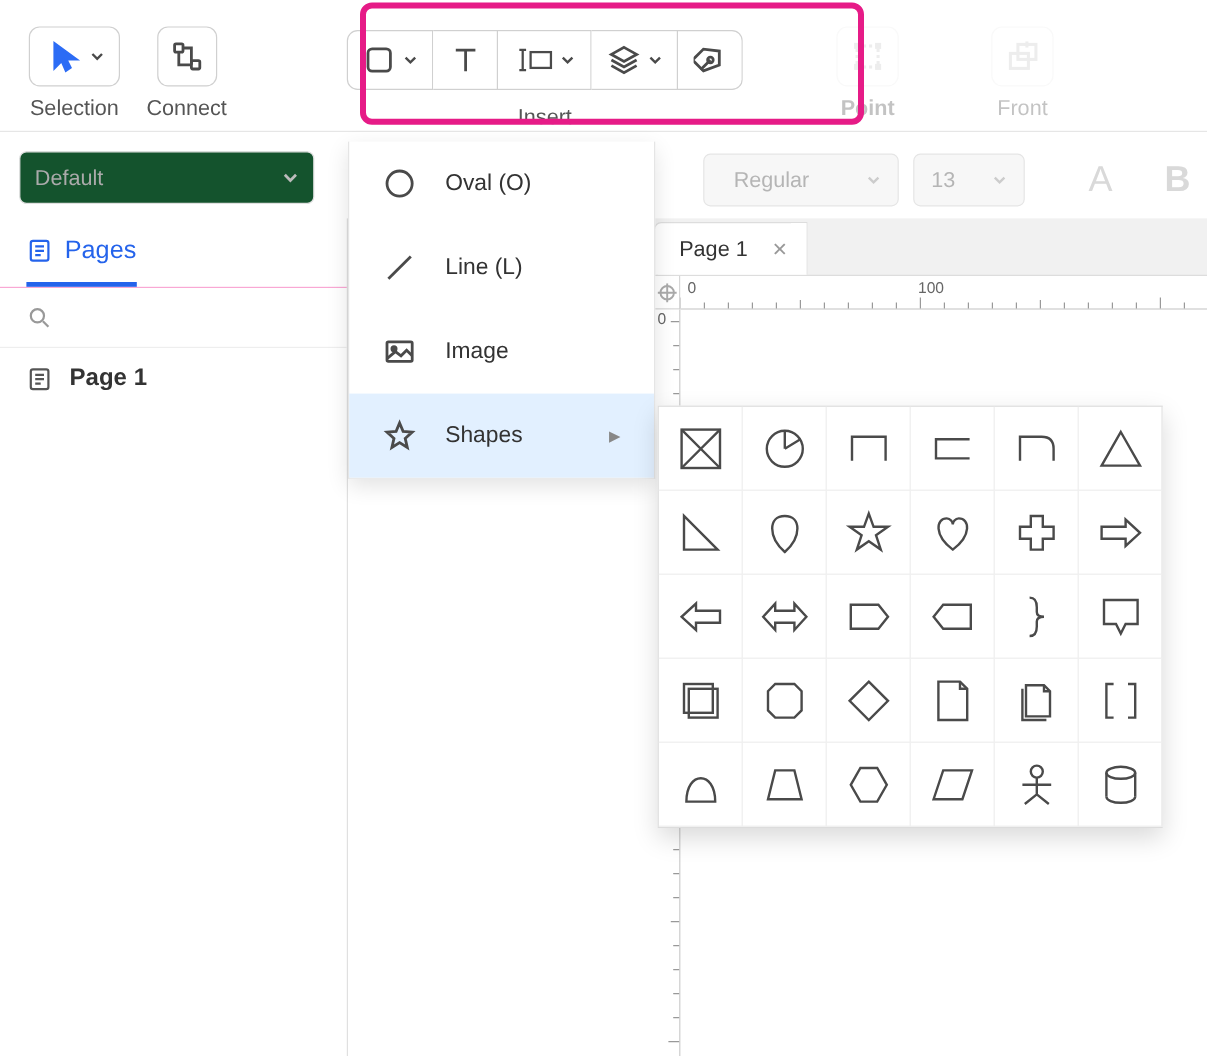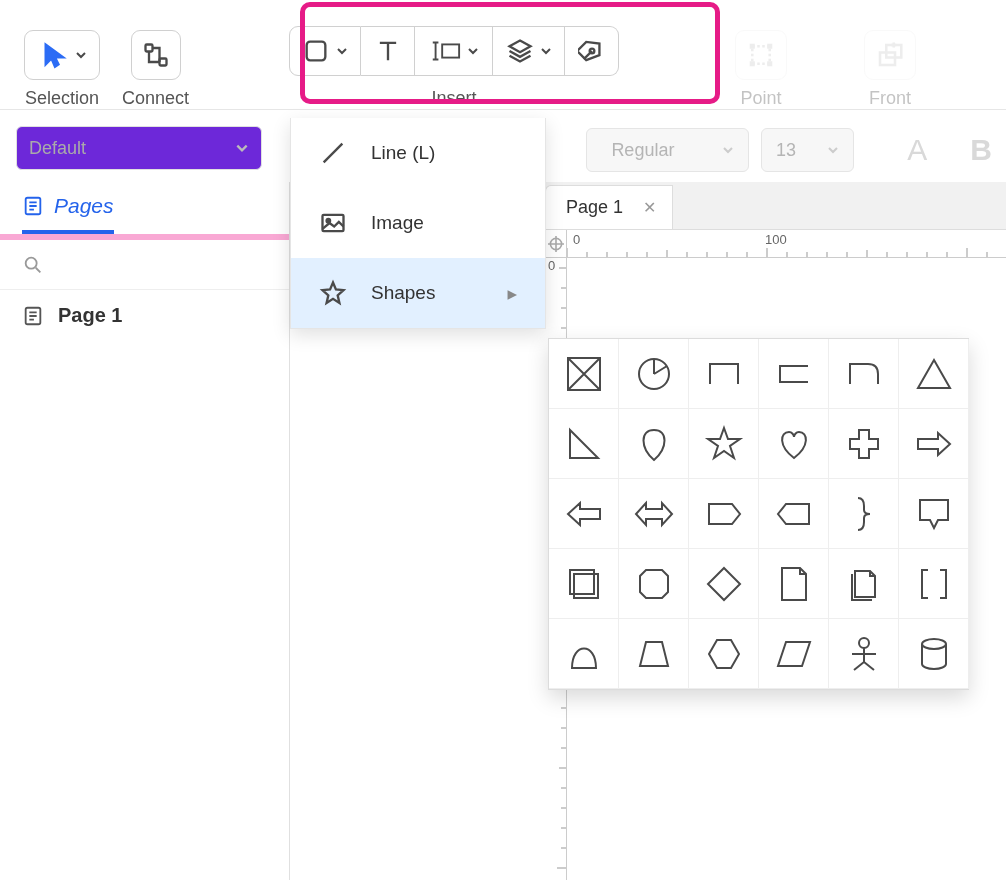--- a/index.html
+++ b/index.html
@@ -1,31 +1,31 @@
 <!DOCTYPE html>
 <html><head>
 <meta charset="utf-8">
 <style>
   * { box-sizing: border-box; margin:0; padding:0; font-family: -apple-system, BlinkMacSystemFont, "Segoe UI", Helvetica, Arial, sans-serif; }
   body { width:1006px; height:880px; background:#fff; overflow:hidden; position:relative; color:#333; }
-  .toolbar { display:flex; align-items:flex-end; padding:14px 20px 0 20px; height:110px; border-bottom:1px solid #e6e6e6; }
+  .toolbar { display:flex; align-items:center; padding:14px 20px 0 20px; height:110px; border-bottom:1px solid #e6e6e6; }
   .tool-group { display:flex; flex-direction:column; align-items:center; margin-right:22px; }
   .tool-buttons { display:flex; align-items:center; }
   .tool-btn { height:50px; min-width:50px; border:1px solid #d0d0d0; border-radius:9px; background:#fff; display:flex; align-items:center; justify-content:center; padding:0 10px; margin-right:0px; }
   .tool-label { font-size:18px; color:#555; margin-top:8px; }
   .tool-group.faded { opacity:0.35; }
   .chevron-mini { width:12px; height:12px; margin-left:6px; }
   .insert-highlight { position:absolute; top:2px; left:300px; width:420px; height:102px; border:5px solid #e61b87; border-radius:10px; pointer-events:none; }
   .insert-row { display:flex; align-items:center; margin-top:10px;}
   .insert-btn { border:1px solid #d0d0d0; border-left:none; height:50px; display:flex; align-items:center; justify-content:center; min-width:54px; background:#fff; padding:0 10px;}
   .insert-btn:first-child { border-left:1px solid #d0d0d0; border-top-left-radius:9px; border-bottom-left-radius:9px;}
   .insert-btn:last-child { border-top-right-radius:9px; border-bottom-right-radius:9px;}
-  .dropdown { height:44px; border:1px solid #e0e0e0; background:#6d28d9; border-radius:6px; display:flex; align-items:center; padding:0 12px; color:#aaa; font-size:18px;}
+  .dropdown { height:44px; border:1px solid #e0e0e0; background:#14532d; border-radius:6px; display:flex; align-items:center; padding:0 12px; color:#aaa; font-size:18px;}
   .sidebar { position:absolute; left:0; top:118px; width:290px; bottom:0; border-right:1px solid #e0e0e0; background:#fff;}
-  .sidebar-tabs { height:58px; border-bottom:6px solid #f9a8d4; display:flex; align-items:center; padding:0 22px; gap:10px;font-style:italic;}
+  .sidebar-tabs { height:58px; border-bottom:1px solid #f9a8d4; display:flex; align-items:center; padding:0 22px; gap:10px;}
   .tab-active { color:#2463eb; font-size:21px; font-weight:500; display:flex; align-items:center; gap:10px; border-bottom:4px solid #2463eb; height:100%;}
   .search-row { height:50px; border-bottom:1px solid #eee; display:flex; align-items:center; padding:0 22px;}
   .page-row { display:flex; align-items:center; gap:14px; padding:14px 22px; font-size:20px; font-weight:600;}
   .canvas-area { position:absolute; left:290px; top:182px; right:0; bottom:0; background:#fff;}
   .canvas-tabs { position:absolute; left:255px; top:0; right:0; height:48px; border-bottom:1px solid #ddd; background:#f1f1f1; display:flex; align-items:flex-end;}
   .canvas-tab { background:#fff; border:1px solid #ddd; border-bottom:none; height:44px; padding:0 16px 0 20px; display:flex; align-items:center; gap:20px; font-size:18px; border-top-left-radius:6px;}
   .close-x { color:#999; font-size:16px;}
   .ruler-h { position:absolute; top:48px; left:277px; right:0; height:28px; background:#fff; border-bottom:1px solid #ccc; overflow:hidden;}
   .ruler-v { position:absolute; top:48px; left:255px; width:22px; bottom:0; background:#fff; border-right:1px solid #ccc; overflow:hidden;}
   .formatting-bar { position:absolute; left:290px; top:118px; right:0; height:64px; display:flex; align-items:center; padding:0 14px; gap:12px;}
@@ -113,21 +113,21 @@
         <svg width="28" height="28" viewBox="0 0 24 24">
             <path d="M12 3 L19 10 L14 21 L3 21 L3 10 Z" transform="rotate(45 12 12)"></path>
             <circle cx="12" cy="12" r="2"></circle>
             <path d="M12 12 L5 19"></path>
           </svg>
       </div>
     </div>
     <div class="tool-label" style="margin-top:12px;">Insert</div>
   </div>
 
-  <div class="tool-group faded" style="margin-left:94px;">
+  <div class="tool-group faded" style="margin-left:56px;font-weight:bold;">
     <div class="tool-buttons">
       <div class="tool-btn" style="border-color:#eee;">
         <svg width="30" height="30" viewBox="0 0 24 24" style="stroke:#ccc;">
             <rect x="5" y="5" width="14" height="14" stroke-dasharray="2 2"></rect>
             <rect x="3" y="3" width="4" height="4" fill="#ccc" stroke="none"></rect>
             <rect x="17" y="3" width="4" height="4" fill="#ccc" stroke="none"></rect>
             <rect x="3" y="17" width="4" height="4" fill="#ccc" stroke="none"></rect>
             <rect x="17" y="17" width="4" height="4" fill="#ccc" stroke="none"></rect>
           </svg>
       </div>
@@ -286,20 +286,26 @@
           <line y1="590" x1="16" y2="590" x2="22"></line>
           <line y1="610" x1="12" y2="610" x2="22"></line>
       </g>
     </svg>
   </div>
 </div>
 
 <div class="insert-menu">
   <div class="menu-item">
     <svg width="28" height="28" viewBox="0 0 24 24">
+        <circle cx="12" cy="12" r="9"></circle>
+      </svg>
+    <span>Oval (O)</span>
+  </div>
+  <div class="menu-item">
+    <svg width="28" height="28" viewBox="0 0 24 24">
         <path d="M4 20 L20 4"></path>
       </svg>
     <span>Line (L)</span>
   </div>
   <div class="menu-item">
     <svg width="28" height="28" viewBox="0 0 24 24">
         <rect x="3" y="5" width="18" height="14" rx="1"></rect>
         <circle cx="8" cy="10" r="1.5" fill="#4a4a4a"></circle>
         <path d="M3 17 L9 12 L13 15 L17 11 L21 15"></path>
       </svg>

